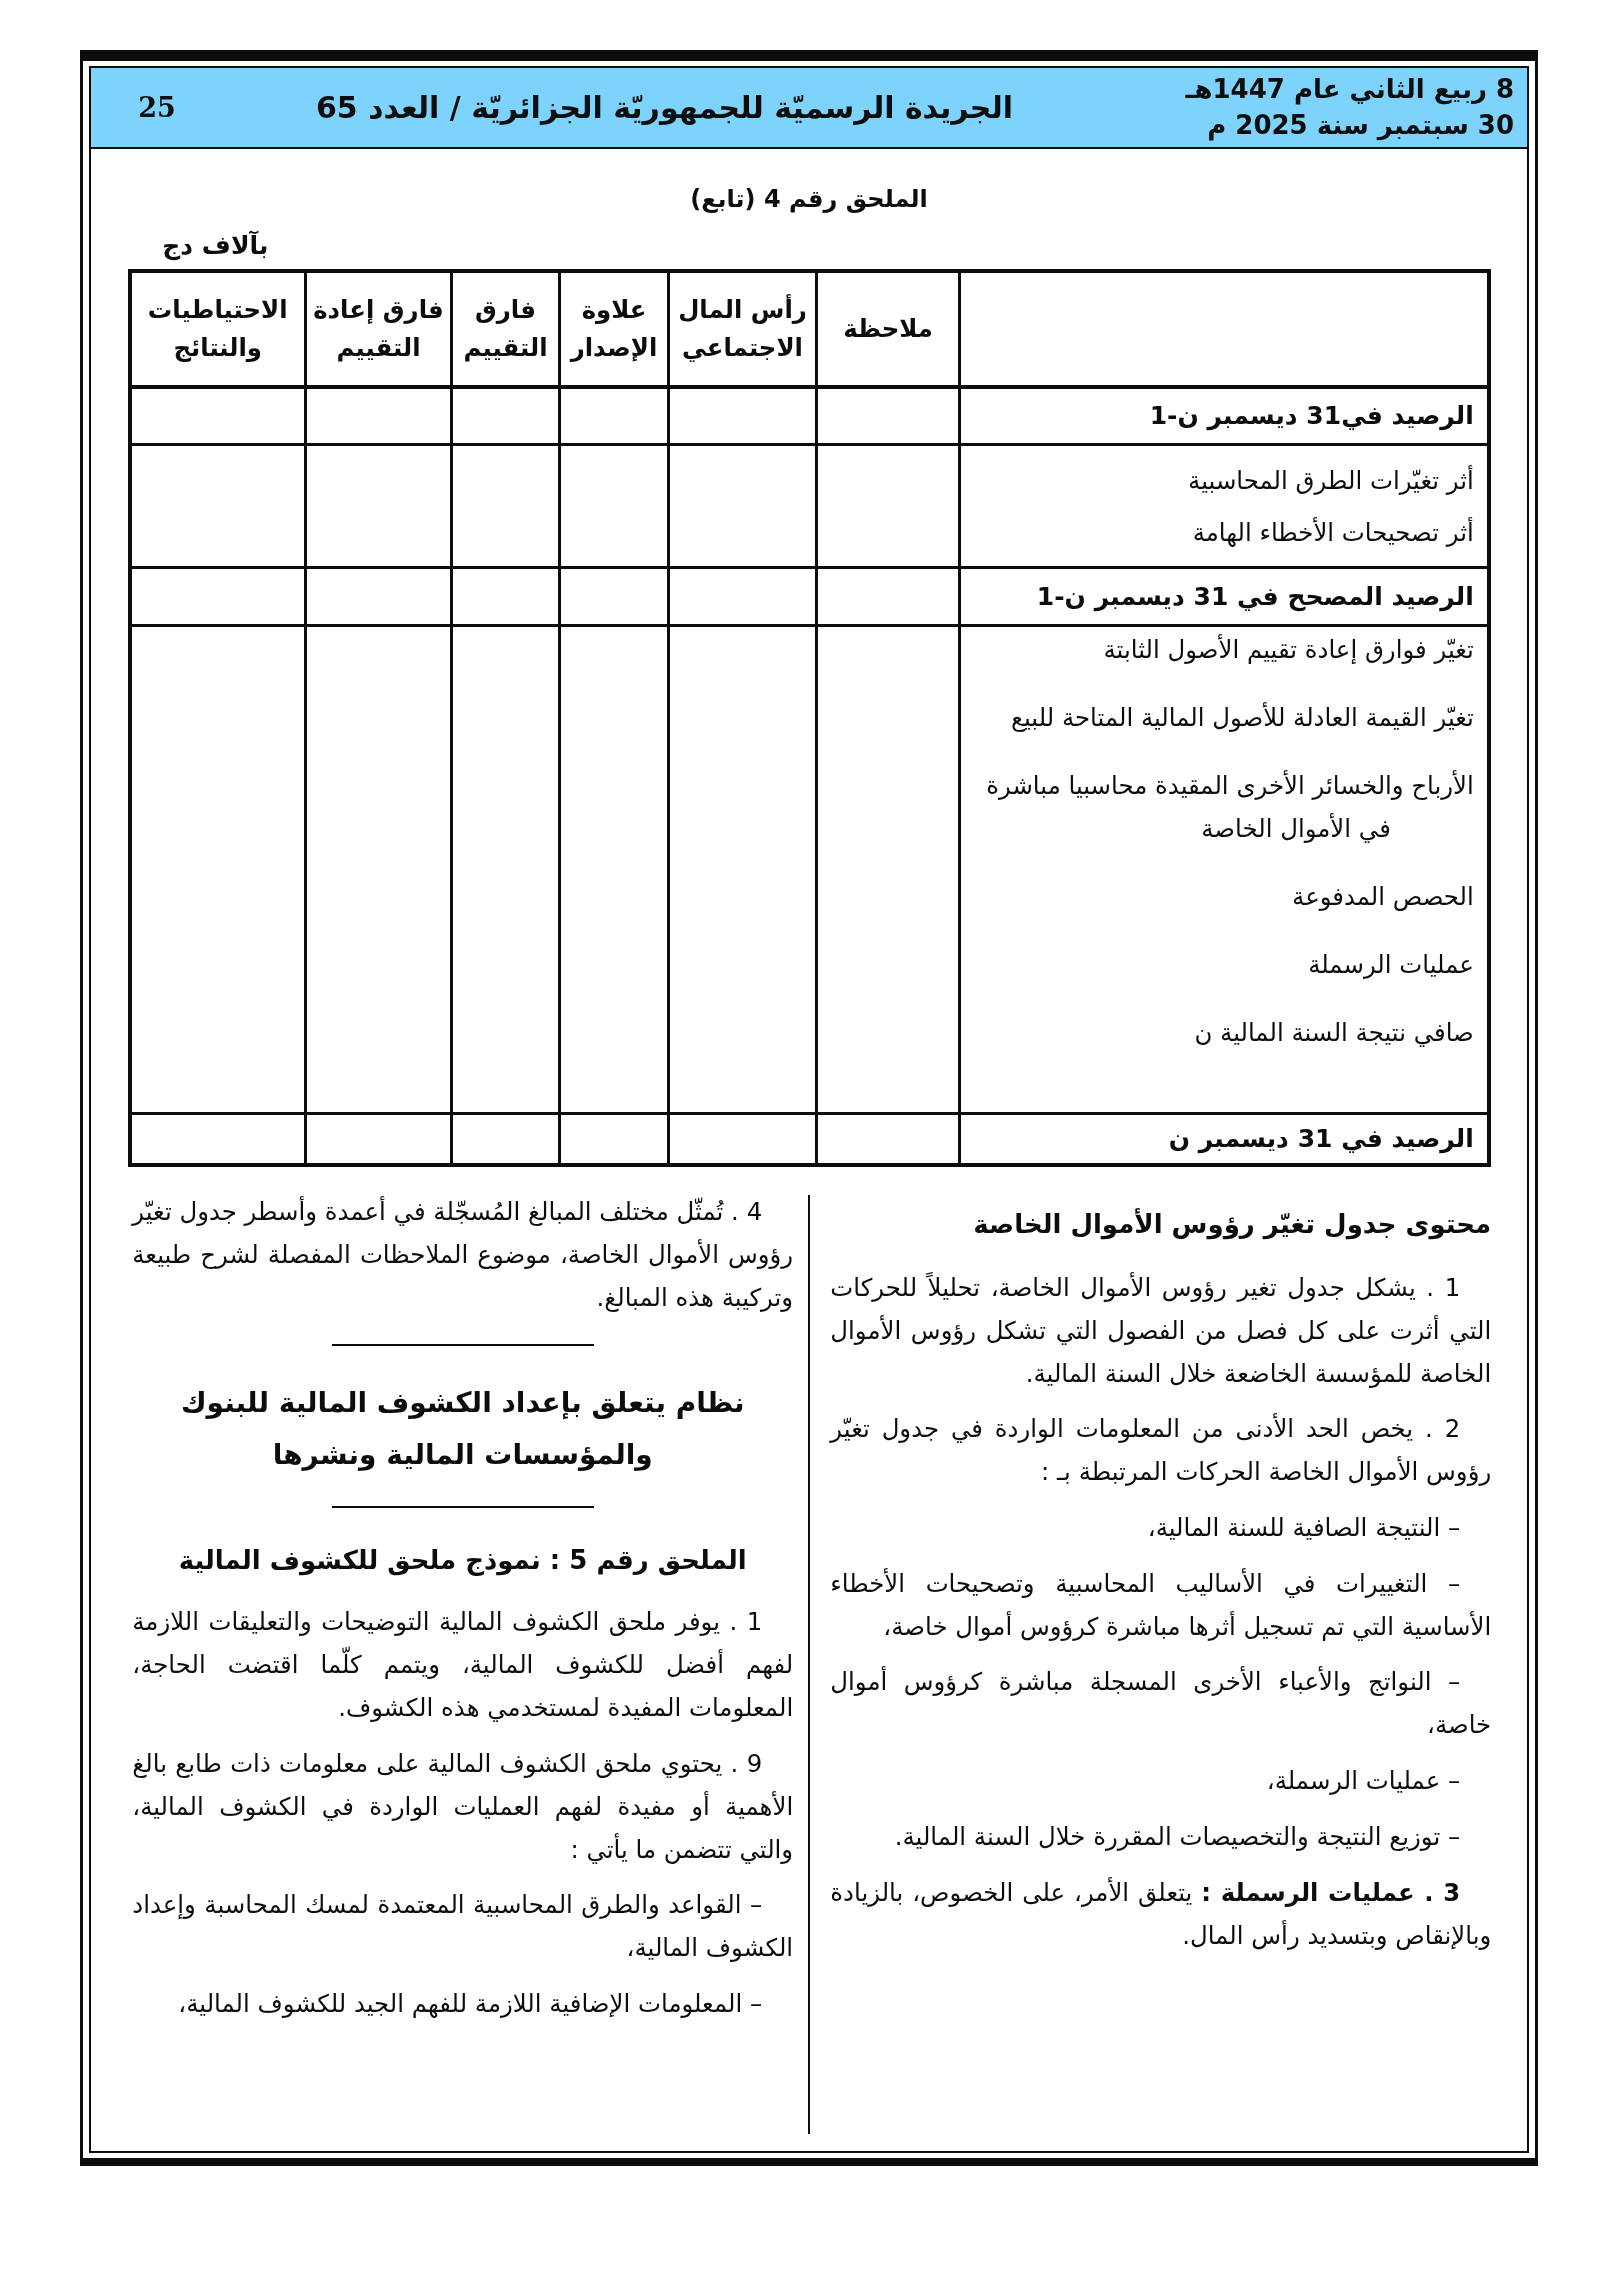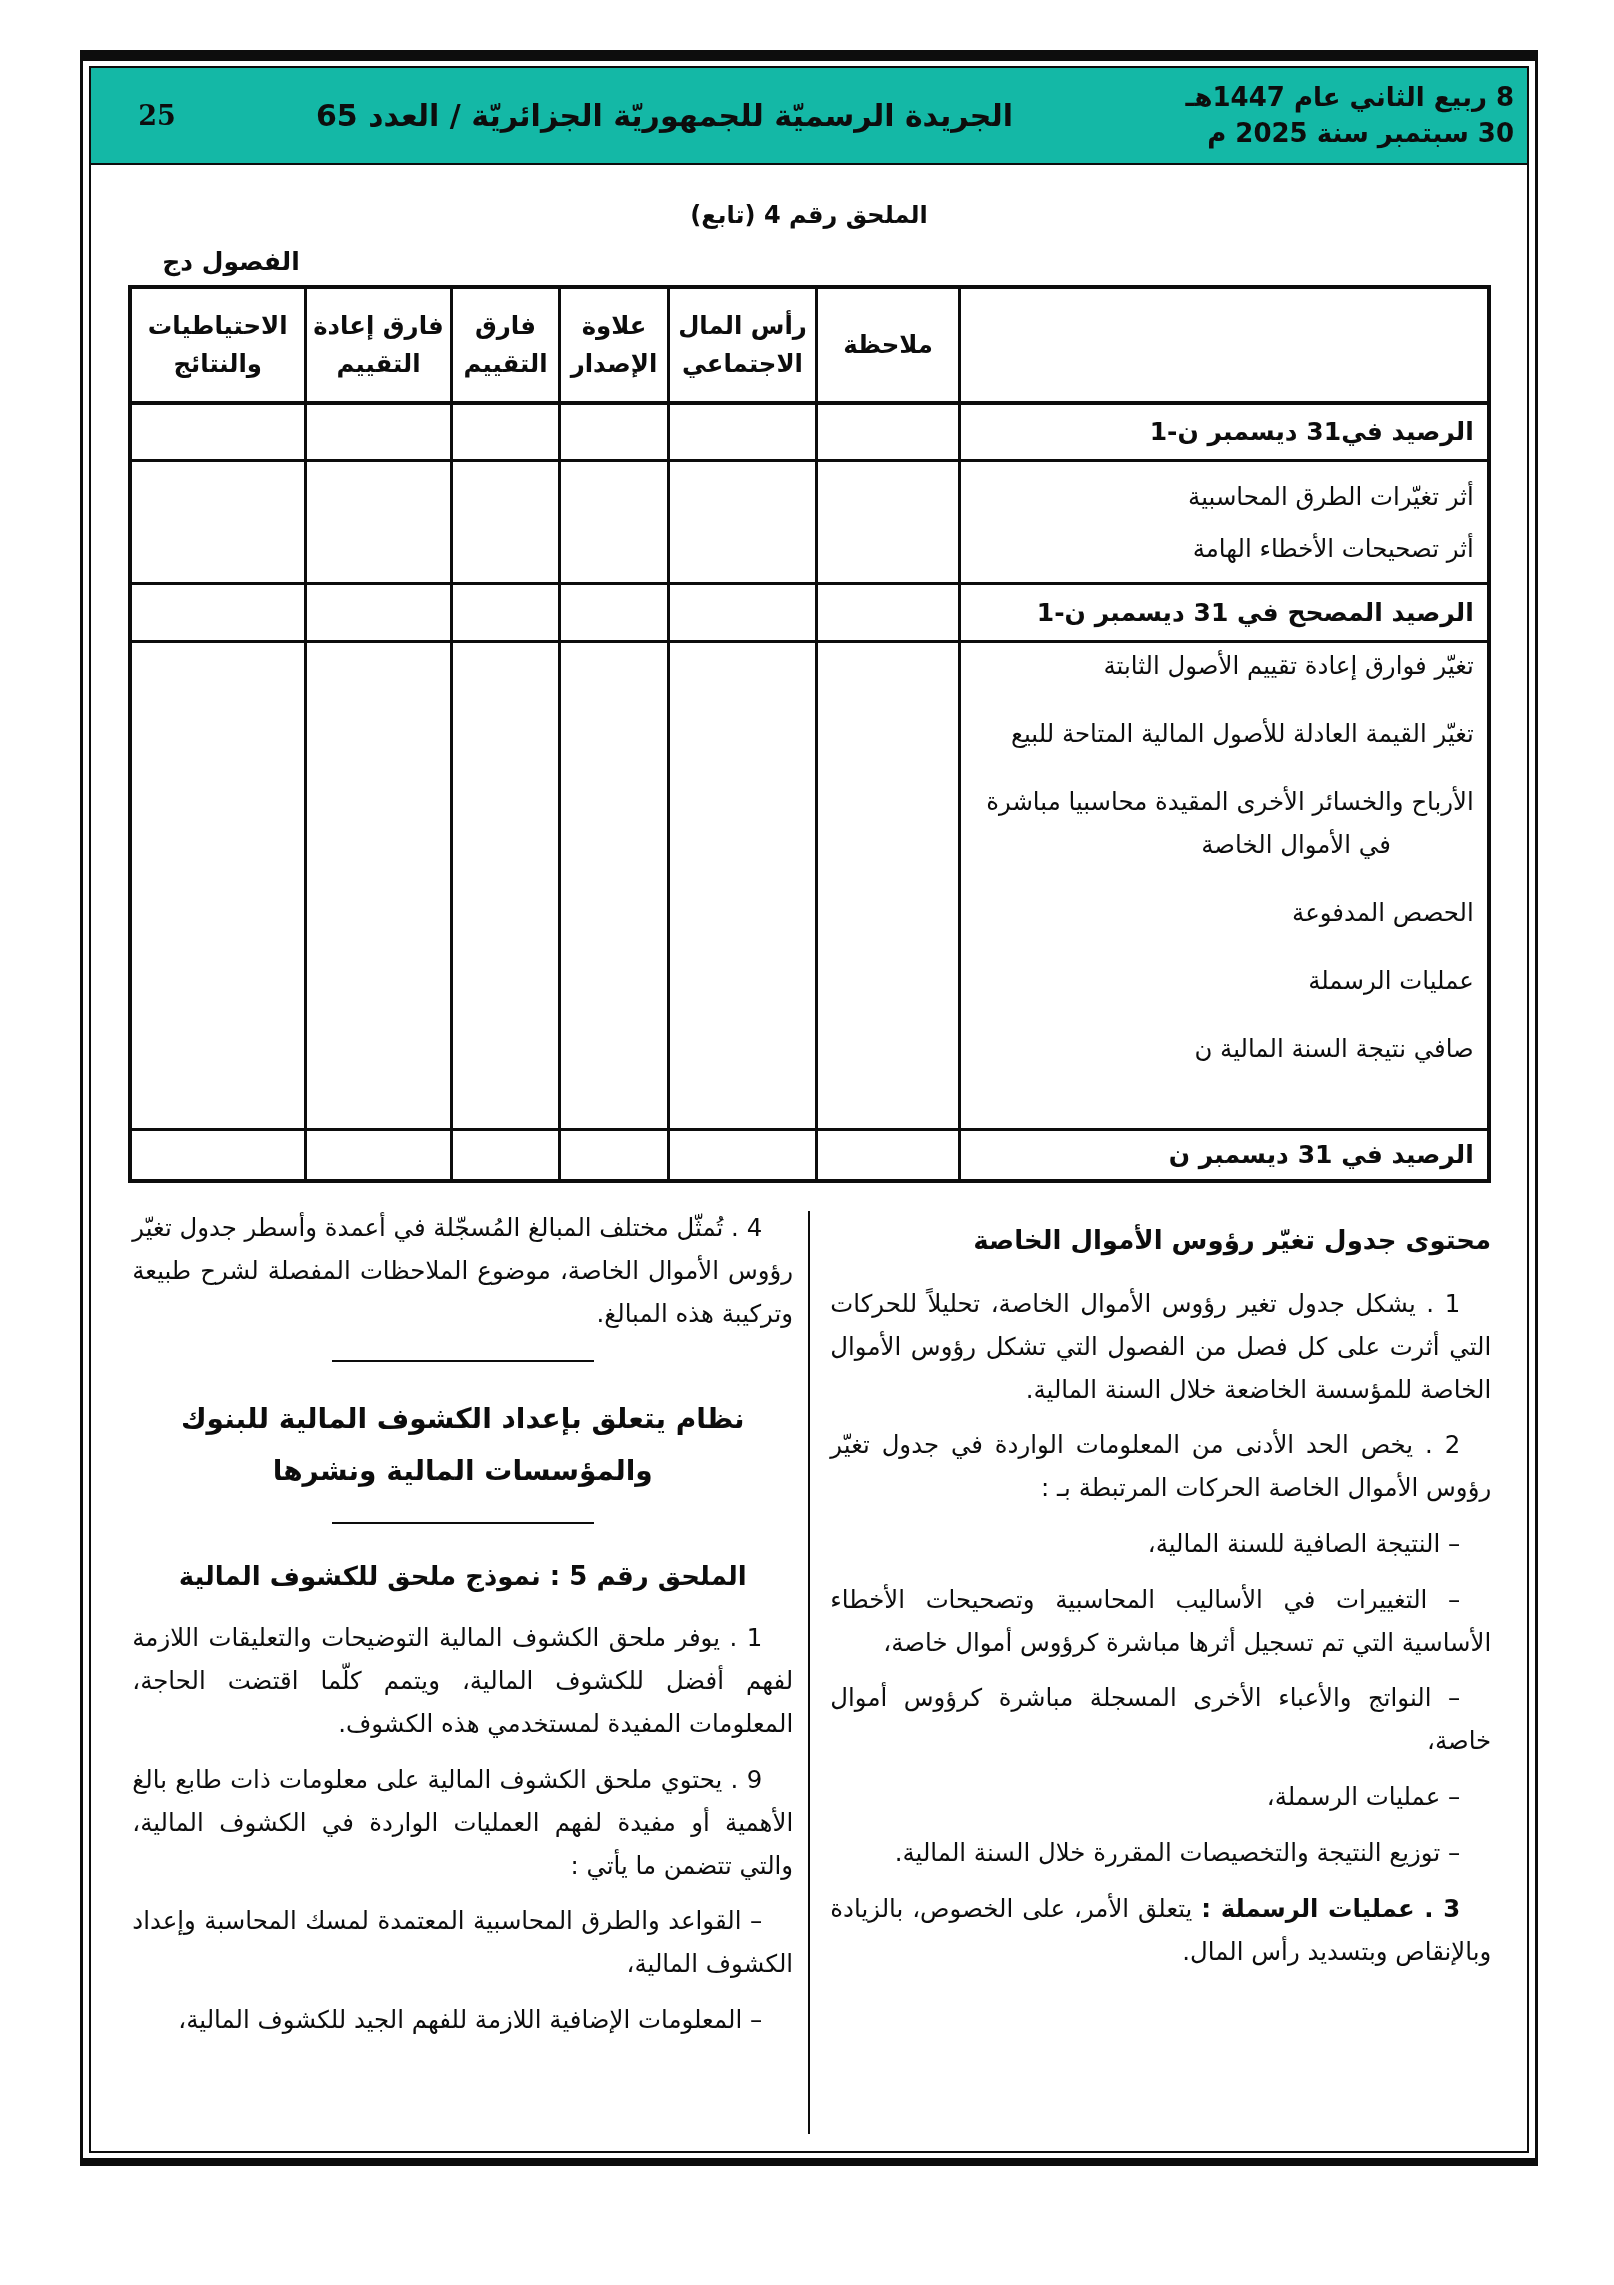--- a/index.html
+++ b/index.html
@@ -6,21 +6,21 @@
   html,body { background:#ffffff; }
   body { width:1615px; height:2285px; position:relative; font-family:"DejaVu Sans", sans-serif; color:#0d0d0d; }
 
   .page-frame { position:absolute; left:80px; right:77px; top:50px; bottom:119px;
     border-top:11px solid #0d0d0d; border-bottom:8.1px solid #0d0d0d;
     border-left:3.6px solid #0d0d0d; border-right:3.6px solid #0d0d0d; }
   .frame-inner { position:absolute; top:4.5px; left:6.3px; right:6.3px; bottom:5.4px;
     border:2.7px solid #0d0d0d; display:flex; flex-direction:column; overflow:hidden; }
 
   
-  .masthead { height:97px; background:#14b8a6; border-bottom:2.7px solid #0d0d0d;
+  .masthead { height:81px; background:#7dd3fc; border-bottom:2.7px solid #0d0d0d;
     display:flex; align-items:center; flex:0 0 auto; }
   .masthead-dates { width:416px; padding-right:12.7px; text-align:right;
     font-weight:bold; font-size:26px; line-height:36px; }
   .masthead-title { flex:1; text-align:center; font-weight:bold; font-size:30px; }
   .masthead-page { width:127px; text-align:left; padding-left:47px;
     font-family:"DejaVu Serif", serif; font-weight:bold; font-size:27px; direction:ltr; }
 
   .content { flex:1; display:flex; flex-direction:column; padding:0 21px; }
 
   .annex-title { text-align:center; font-weight:bold; font-size:24px; margin-top:36px; }
@@ -71,21 +71,21 @@
         <div>8 ربيع الثاني عام 1447هـ</div>
         <div>30 سبتمبر سنة 2025 م</div>
       </div>
       <div class="masthead-title">الجريدة الرسميّة للجمهوريّة الجزائريّة / العدد 65</div>
       <div class="masthead-page">25</div>
     </div>
 
     <div class="content">
 
       <div class="annex-title">الملحق رقم 4 (تابع)</div>
-      <div class="unit-note">الفصول دج</div>
+      <div class="unit-note">بآلاف دج</div>
 
       <table class="equity-table">
         <colgroup>
           <col style="width:529px">
             <col style="width:143px">
             <col style="width:148px">
           <col style="width:109px">
             <col style="width:108px">
             <col style="width:146px">
           <col style="width:176px">

